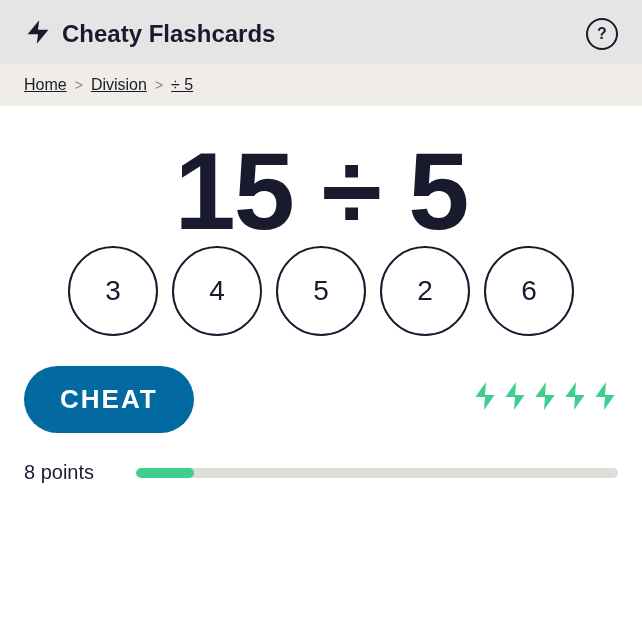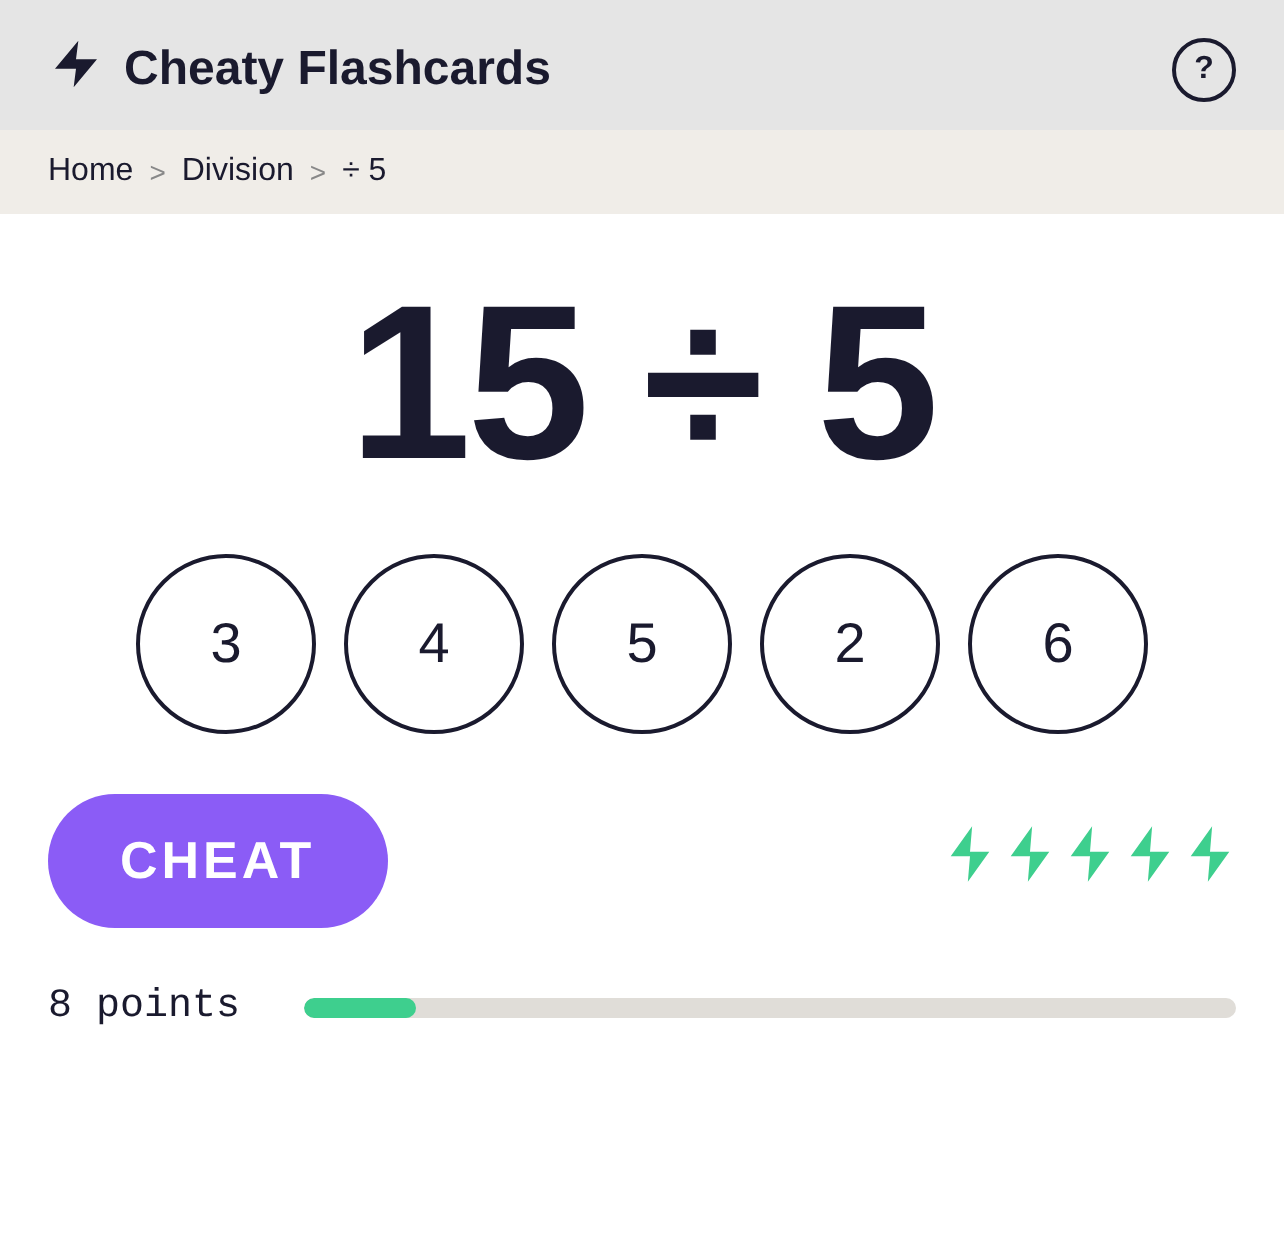--- a/index.html
+++ b/index.html
@@ -71,41 +71,41 @@
       color: #1a1a2e;
     }
 
     .breadcrumb-separator {
       color: #888;
       font-size: 14px;
     }
 
     .breadcrumb-item {
       cursor: pointer;
+      text-decoration: underline;
     }
 
     .breadcrumb-item.active {
       cursor: default;
     }
 
     
     .main {
       padding: 30px 24px 20px 24px;
       display: flex;
       flex-direction: column;
       align-items: center;
     }
 
     
     .math-problem {
       font-size: 110px;
       font-weight: 900;
       color: #1a1a2e;
       letter-spacing: -2px;
-      margin-bottom: 30px;
       line-height: 1;
       font-family: -apple-system, BlinkMacSystemFont, 'Segoe UI', Arial, sans-serif;
       text-align: center;
     }
 
     
     .answer-options {
       display: flex;
       gap: 14px;
       margin-bottom: 30px;
@@ -131,21 +131,21 @@
     .bottom-row {
       display: flex;
       align-items: center;
       justify-content: space-between;
       width: 100%;
       margin-bottom: 28px;
     }
 
     
     .cheat-button {
-      background: #8b5cf6;
+      background: #0369a1;
       color: #ffffff;
       border: none;
       border-radius: 50px;
       padding: 18px 36px;
       font-size: 26px;
       font-weight: 800;
       letter-spacing: 2px;
       cursor: pointer;
       font-family: inherit;
     }
@@ -161,21 +161,20 @@
       color: #3ecf8e;
       font-size: 28px;
     }
 
     
     .points-row {
       display: flex;
       align-items: center;
       width: 100%;
       gap: 32px;
-      font-family: Liberation Mono, monospace;
     }
 
     .points-label {
       font-size: 20px;
       color: #1a1a2e;
       font-weight: 400;
       min-width: 80px;
     }
 
     .progress-bar-container {

